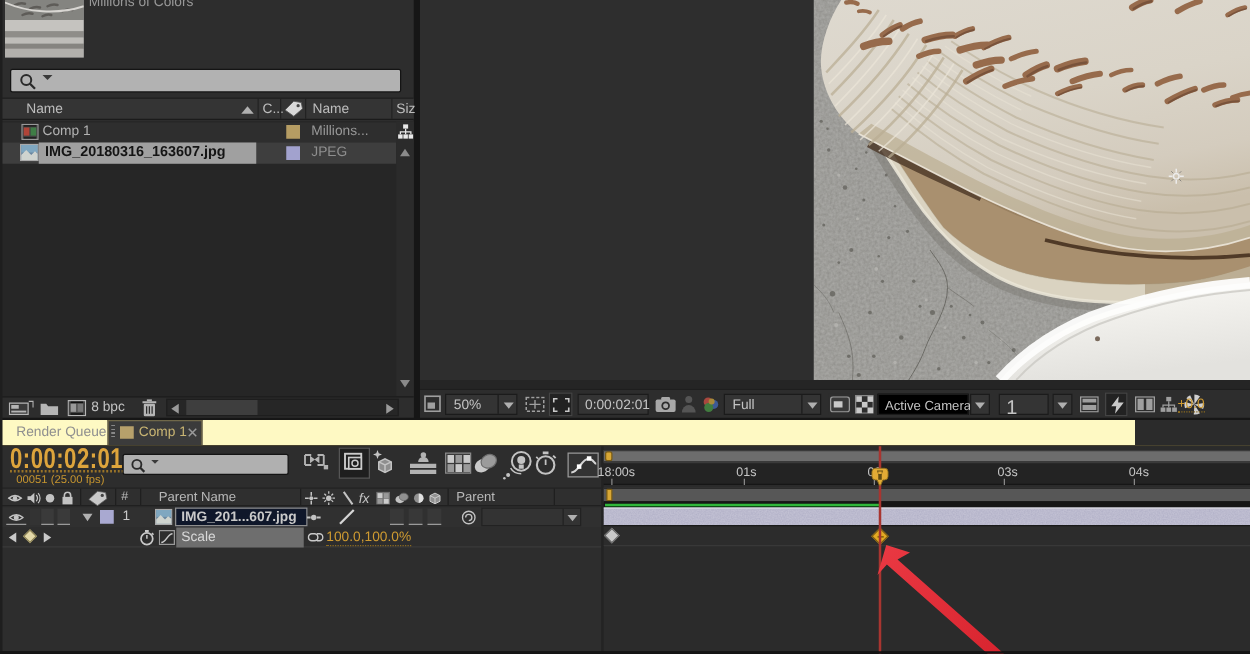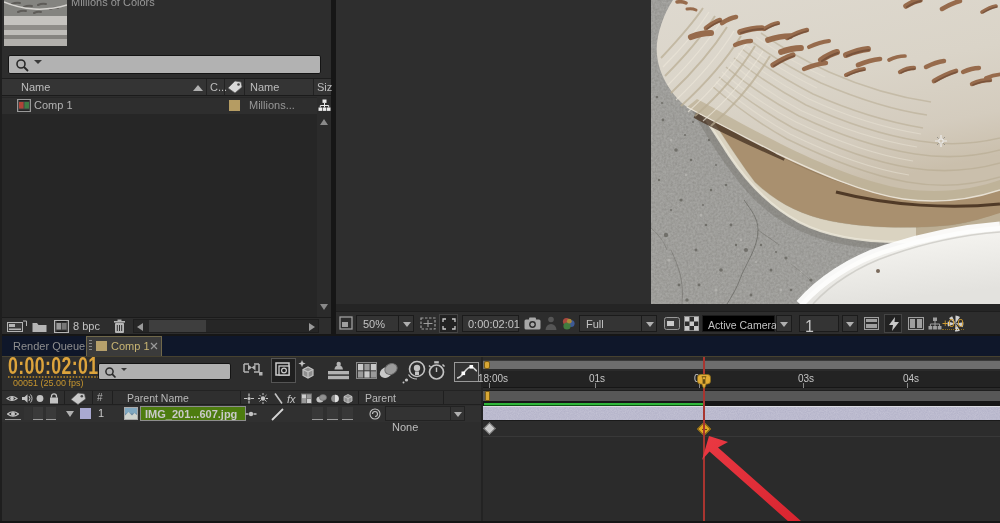--- a/index.html
+++ b/index.html
@@ -64,20 +64,32 @@
       <rect x="2" y="3" width="4.5" height="6.5" fill="#b04438"></rect>
       <rect x="7.5" y="3" width="4.5" height="6.5" fill="#3f7d46"></rect>
       <rect x="2" y="1" width="10" height="1.4" fill="#222"></rect>
       <rect x="2" y="10.5" width="10" height="1.4" fill="#222"></rect>
     </svg>
     <div class="abs txt" style="left:34px;top:1px;color:#b2b2b2">Comp 1</div>
     <div class="abs" style="left:229px;top:2px;width:11px;height:11px;background:#b59c63"></div>
     <div class="abs txt" style="left:249px;top:1px;color:#989898">Millions...</div>
   </div>
 
+  <div class="abs" style="left:0;top:114px;width:317px;height:17px;background:#3e3e3e">
+    <svg class="abs" style="left:16px;top:1px" width="15" height="14" viewBox="0 0 15 14">
+      <rect x="0.5" y="0.5" width="14" height="13" fill="#6b88a0" stroke="#aaa"></rect>
+      <rect x="1" y="1" width="13" height="6" fill="#7fa7c0"></rect>
+      <path d="M1 9 L5 5 L9 9 L12 6 L14 8 L14 13 L1 13 Z" fill="#cfd4cf"></path>
+    </svg>
+    <div class="abs" style="left:31px;top:0;width:174px;height:17px;background:#a0a0a0">
+      <div class="abs" style="left:5px;top:2px;font-size:11.5px;font-weight:bold;color:#141414;white-space:nowrap">IMG_20180316_163607.jpg</div>
+    </div>
+    <div class="abs" style="left:229px;top:3px;width:11px;height:11px;background:#a2a2ce"></div>
+    <div class="abs txt" style="left:249px;top:2px;color:#8f8f8f">JPEG</div>
+  </div>
 
   <div class="abs" style="left:317px;top:97px;width:14px;height:220px;background:#2b2b2b">
     <svg class="abs" style="left:1px;top:2px" width="13" height="13" viewBox="0 0 13 13">
       <rect x="4.5" y="0.5" width="4" height="3.4" fill="#e8e8e8"></rect>
       <rect x="0.5" y="8.5" width="3.6" height="3.4" fill="#e8e8e8"></rect>
       <rect x="4.7" y="8.5" width="3.6" height="3.4" fill="#e8e8e8"></rect>
       <rect x="8.9" y="8.5" width="3.6" height="3.4" fill="#e8e8e8"></rect>
       <path d="M6.5 4 L6.5 6 M2.3 8.4 L2.3 6.5 L10.7 6.5 L10.7 8.4 M6.5 6 L6.5 8.4" stroke="#e8e8e8" fill="none"></path>
     </svg>
     <div class="abs" style="left:3px;top:22px;width:0;height:0;border-left:4px solid transparent;border-right:4px solid transparent;border-bottom:6px solid #8a8a8a"></div>
@@ -437,21 +449,21 @@
         <path d="M8.5 8.5 L3.5 2.2 A8 8 0 0 1 7 0.6 Z" transform="rotate(-14 8.5 8.5)"></path>
       </g>
     </svg>
 
     <div class="abs" style="left:606px;top:5px;font-size:11px;color:#cf9b31;border-bottom:1px dotted #8a6a20">+0.0</div>
   </div>
 </div>
 
 <div class="abs" id="tl" style="left:0;top:336px;width:1000px;height:185px;background:#2b2b2b">
 
-  <div class="abs" style="left:0;top:0;width:1000px;height:20px;background:#0f172a">
+  <div class="abs" style="left:0;top:0;width:908px;height:20px;background:#fef9c3">
     <div class="abs txt" style="left:13px;top:4px;color:#8f8f8f">Render Queue</div>
     <div class="abs" style="left:86px;top:0px;width:76px;height:20px;background:#3b3b3b;border:1px solid #70684a;border-bottom:none">
       <div class="abs" style="left:2px;top:3px;width:3px;height:12px;background:repeating-linear-gradient(#888 0 1px,transparent 1px 3px)"></div>
       <div class="abs" style="left:9px;top:4px;width:11px;height:10px;background:#b6a06b"></div>
       <div class="abs" style="left:24px;top:3px;font-size:11px;color:#c9b573;white-space:nowrap">Comp 1</div>
       <svg class="abs" style="left:63px;top:5px" width="8" height="8">
             <path d="M1 1 L7 7 M7 1 L1 7" stroke="#9a9a9a" stroke-width="1.2"></path>
           </svg>
     </div>
   </div>
@@ -607,21 +619,21 @@
       <div class="abs" style="left:33px;top:1px;width:10px;height:13px;background:#3a3a3a;border-bottom:1px solid #9a9a9a"></div>
       <div class="abs" style="left:46px;top:1px;width:10px;height:13px;background:#3a3a3a;border-bottom:1px solid #9a9a9a"></div>
       <div class="abs" style="left:66px;top:5px;width:0;height:0;border-left:4.5px solid transparent;border-right:4.5px solid transparent;border-top:6px solid #b0b0b0"></div>
       <div class="abs" style="left:80px;top:2px;width:11px;height:11px;background:#a9a9d1"></div>
       <div class="abs" style="left:98px;top:1px;font-size:11px;color:#c9c9c9">1</div>
       <svg class="abs" style="left:124px;top:1px" width="14" height="13" viewBox="0 0 14 13">
         <rect x="0.5" y="0.5" width="13" height="12" fill="#6b88a0" stroke="#aaa"></rect>
         <rect x="1" y="1" width="12" height="5.5" fill="#7fa7c0"></rect>
         <path d="M1 8.5 L4.5 5 L8 8.5 L10.5 6 L13 8 L13 12 L1 12 Z" fill="#cfd4cf"></path>
       </svg>
-      <div class="abs" style="left:140px;top:0px;width:106px;height:15px;border:1px solid #8e8e8e;background:#4d7c0f">
+      <div class="abs" style="left:140px;top:0px;width:106px;height:15px;border:1px solid #8e8e8e;background:#0f172a">
         <div class="abs" style="left:4px;top:1px;font-size:11px;font-weight:bold;color:#c9c9c9;white-space:nowrap">IMG_201...607.jpg</div>
       </div>
       <svg class="abs" style="left:245px;top:3px" width="12" height="10" viewBox="0 0 12 10">
         <circle cx="6" cy="5" r="2.2" fill="#c3c3c3"></circle>
         <path d="M0.5 5 h3 M8.5 5 h3" stroke="#c3c3c3" stroke-width="1.6" fill="none"></path>
       </svg>
       <div class="abs" style="left:270px;top:1px;width:16px;height:13px"><svg width="16" height="13">
               <path d="M2 12 L13 1" stroke="#d5d5d5" stroke-width="1.8"></path>
             </svg></div>
       <div class="abs" style="left:312px;top:1px;width:11px;height:13px;background:#383838;border-bottom:1px solid #9a9a9a"></div>
@@ -631,20 +643,42 @@
         <circle cx="6" cy="6" r="5" fill="none" stroke="#c3c3c3" stroke-width="1.1"></circle>
         <path d="M6 6 m-2.5 0 a2.5 2.5 0 1 1 2.5 2.5" fill="none" stroke="#c3c3c3" stroke-width="1.1"></path>
       </svg>
       <div class="abs" style="left:385px;top:0px;width:80px;height:15px;background:#333;border:1px solid #222">
         <div class="abs" style="left:6px;top:14px;font-size:11px;color:#bdbdbd">None</div>
         <div class="abs" style="left:64px;top:0;width:1px;height:13px;background:#222"></div>
         <div class="abs" style="left:68px;top:5px;width:0;height:0;border-left:4px solid transparent;border-right:4px solid transparent;border-top:5px solid #b0b0b0"></div>
       </div>
     </div>
 
+    <div class="abs" style="left:0;top:65px;width:481px;height:16px;background:#2d2d2d;border-bottom:1px solid #3a3a3a">
+      <div class="abs" style="left:7px;top:4px;width:0;height:0;border-top:4.5px solid transparent;border-bottom:4.5px solid transparent;border-right:6px solid #c9c9c9"></div>
+      <div class="abs" style="left:20px;top:3px;width:8px;height:8px;background:#e4d9a9;border:1px solid #8a8054;transform:rotate(45deg)"></div>
+      <div class="abs" style="left:35px;top:4px;width:0;height:0;border-top:4.5px solid transparent;border-bottom:4.5px solid transparent;border-left:6px solid #c9c9c9"></div>
+      <svg class="abs" style="left:111px;top:1px" width="13" height="14" viewBox="0 0 13 14">
+        <circle cx="6.5" cy="8" r="4.7" fill="none" stroke="#c9c9c9" stroke-width="1.4"></circle>
+        <rect x="5" y="1" width="3" height="1.8" fill="#c9c9c9"></rect>
+        <line x1="10.5" y1="3.5" x2="11.8" y2="4.8" stroke="#c9c9c9" stroke-width="1.3"></line>
+        <path d="M6.5 8 L6.5 5" stroke="#c9c9c9" stroke-width="1.2"></path>
+      </svg>
+      <svg class="abs" style="left:127px;top:2px" width="13" height="12" viewBox="0 0 13 12">
+        <rect x="0.5" y="0.5" width="12" height="11" fill="none" stroke="#9a9a9a"></rect>
+        <path d="M2 10 C 6 10 7 3 11 3" fill="none" stroke="#c9c9c9" stroke-width="1.2"></path>
+      </svg>
+      <div class="abs" style="left:141px;top:0px;width:102px;height:16px;background:#6e6e6e">
+        <div class="abs" style="left:4px;top:2px;font-size:11px;color:#d8d8d8">Scale</div>
+      </div>
+      <svg class="abs" style="left:246px;top:4px" width="13" height="8" viewBox="0 0 13 8">
+        <path d="M3.5 1 h2 a2.8 2.8 0 0 1 0 5.6 h-2 a2.8 2.8 0 0 1 0 -5.6 M7.5 1 h2 a2.8 2.8 0 0 1 0 5.6 h-2" fill="none" stroke="#c9c9c9" stroke-width="1.2"></path>
+      </svg>
+      <div class="abs" style="left:261px;top:2px;font-size:11px;color:#cf9b31;border-bottom:1px dotted #8a6a20">100.0,100.0%</div>
+    </div>
   </div>
   <div class="abs" style="left:481px;top:21px;width:2px;height:164px;background:#232323"></div>
 
   <div class="abs" id="tright" style="left:483px;top:21px;width:517px;height:164px;background:#2b2b2b">
 
     <div class="abs" style="left:0;top:3px;width:517px;height:10px;background:#6d6d6d;border-top:1px solid #3a3a3a;border-bottom:1px solid #2a2a2a">
       <div class="abs" style="left:1px;top:0px;width:6px;height:8px;background:#d8a735;border-radius:2px;border:1px solid #7a5c16"></div>
     </div>
 
     <div class="abs" style="left:0;top:14px;width:517px;height:17px;background:#232323;border-bottom:1px solid #161616">

